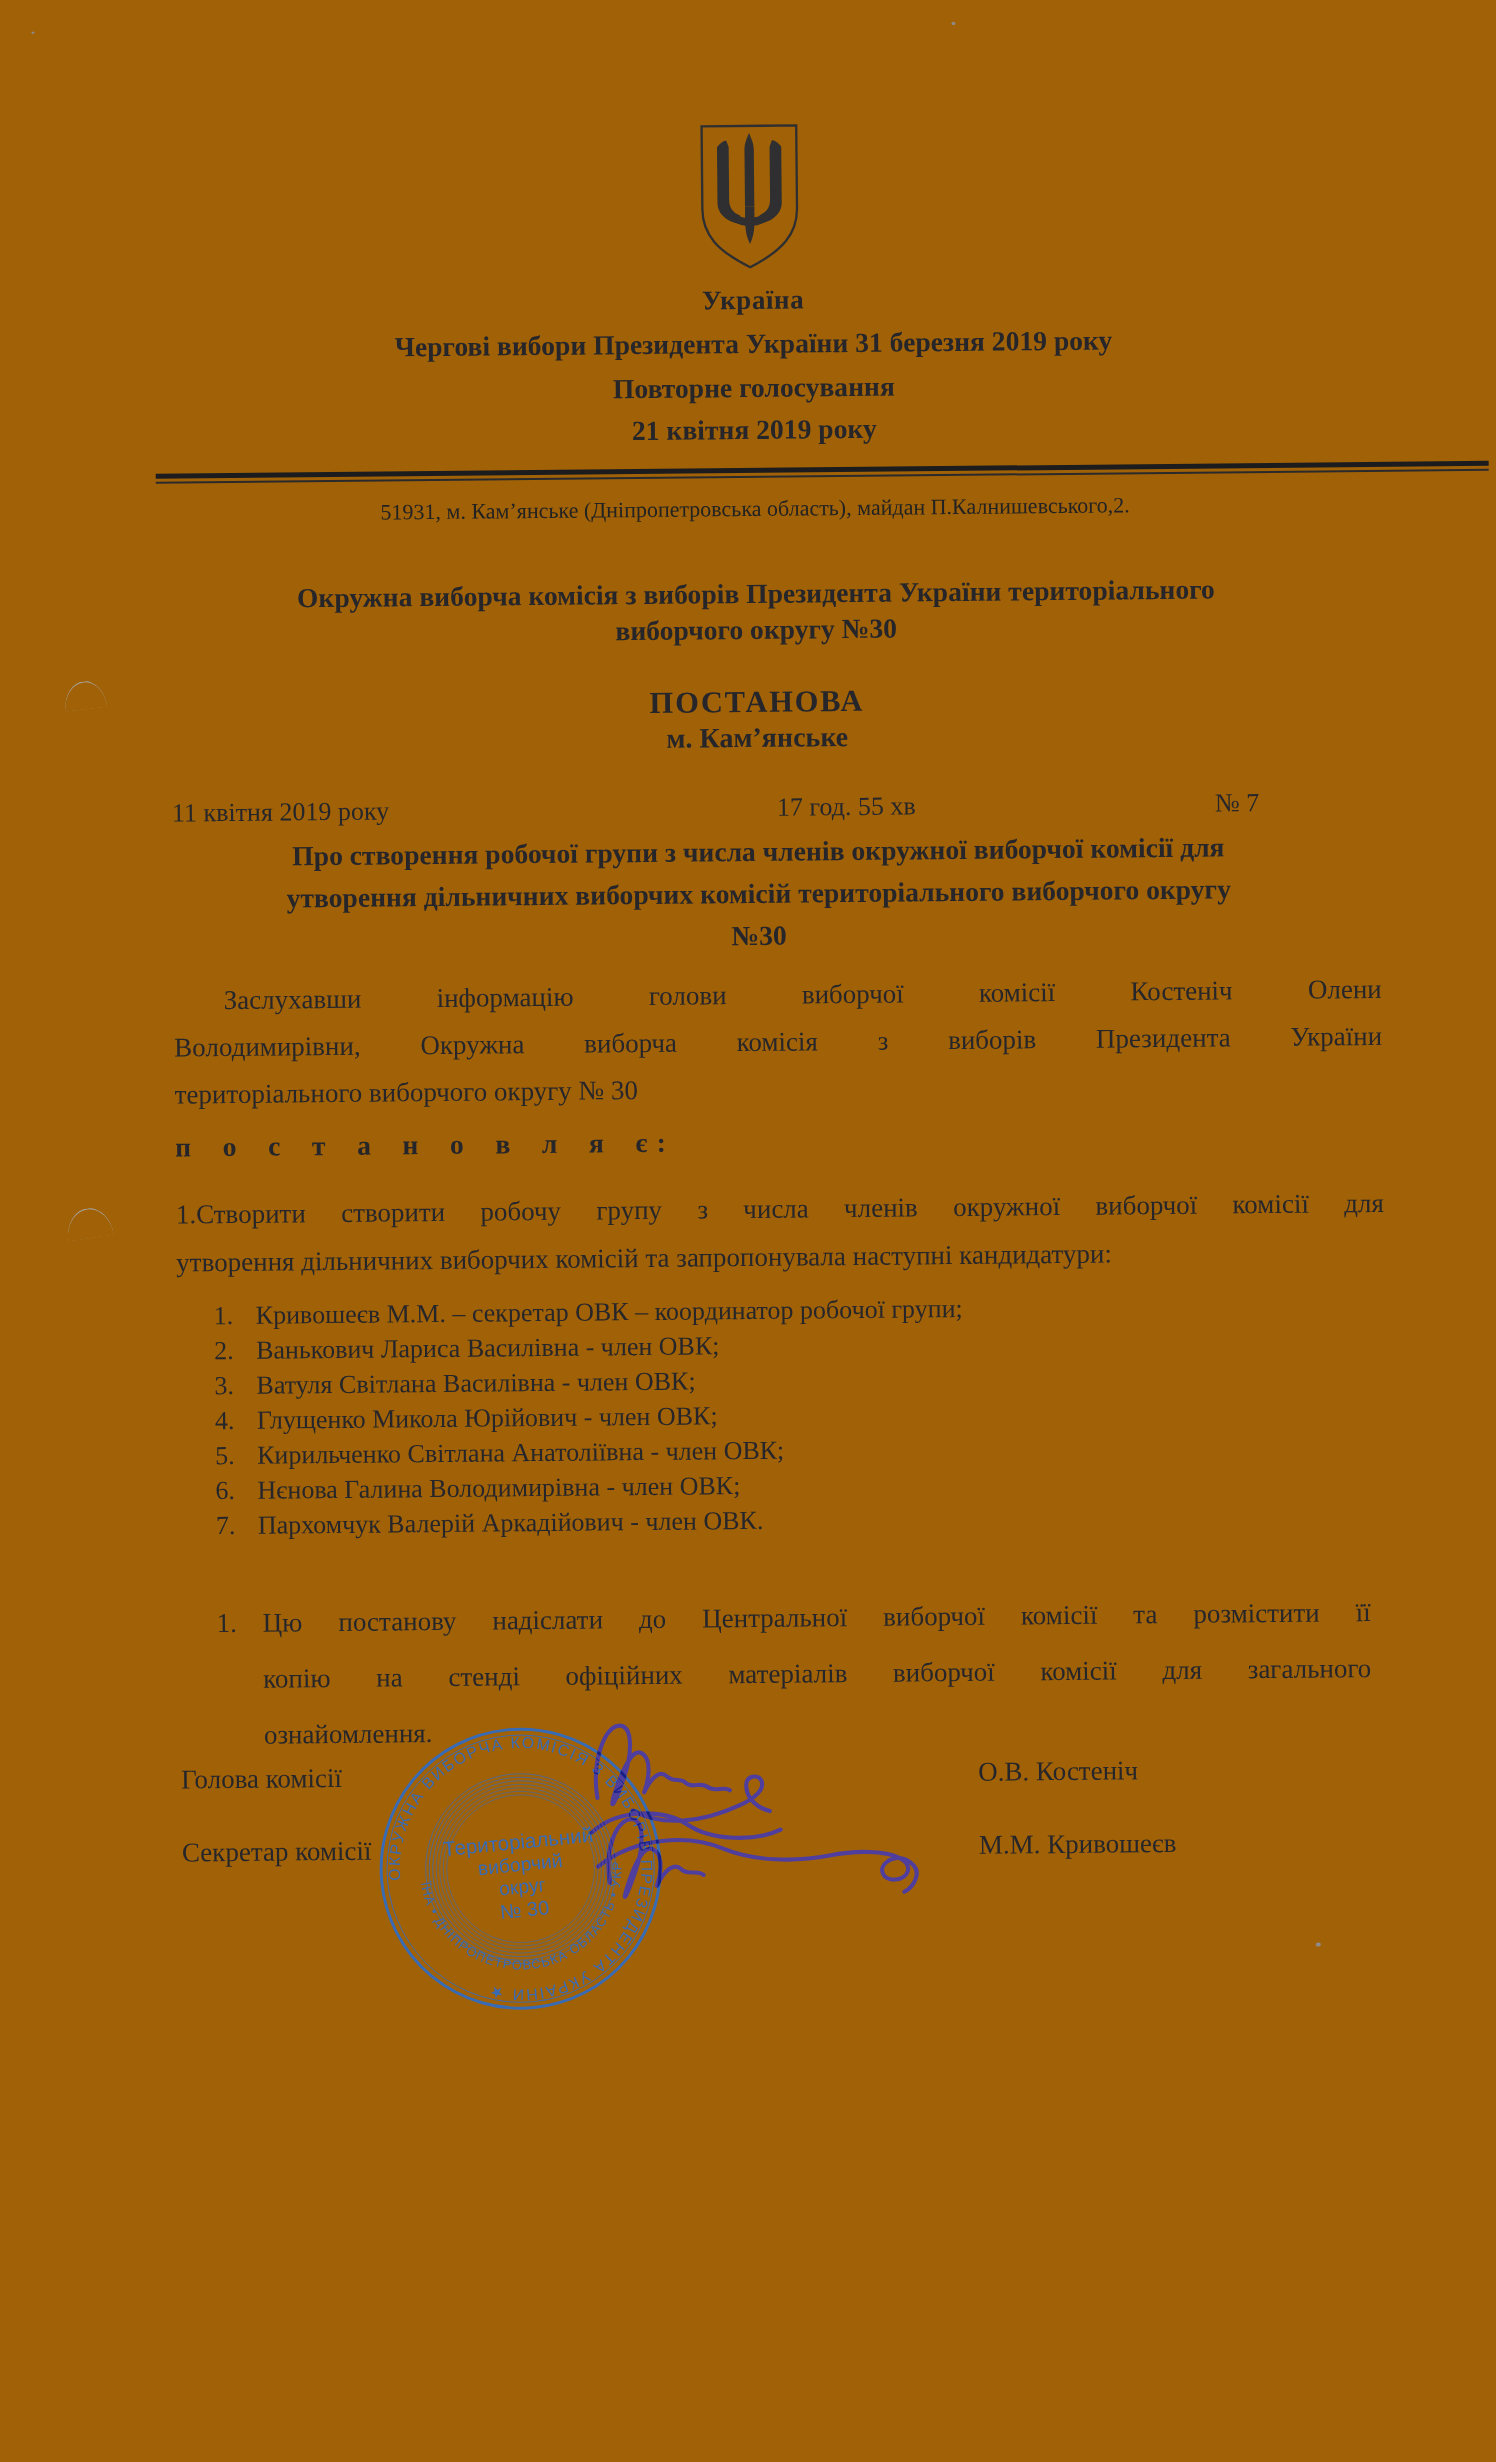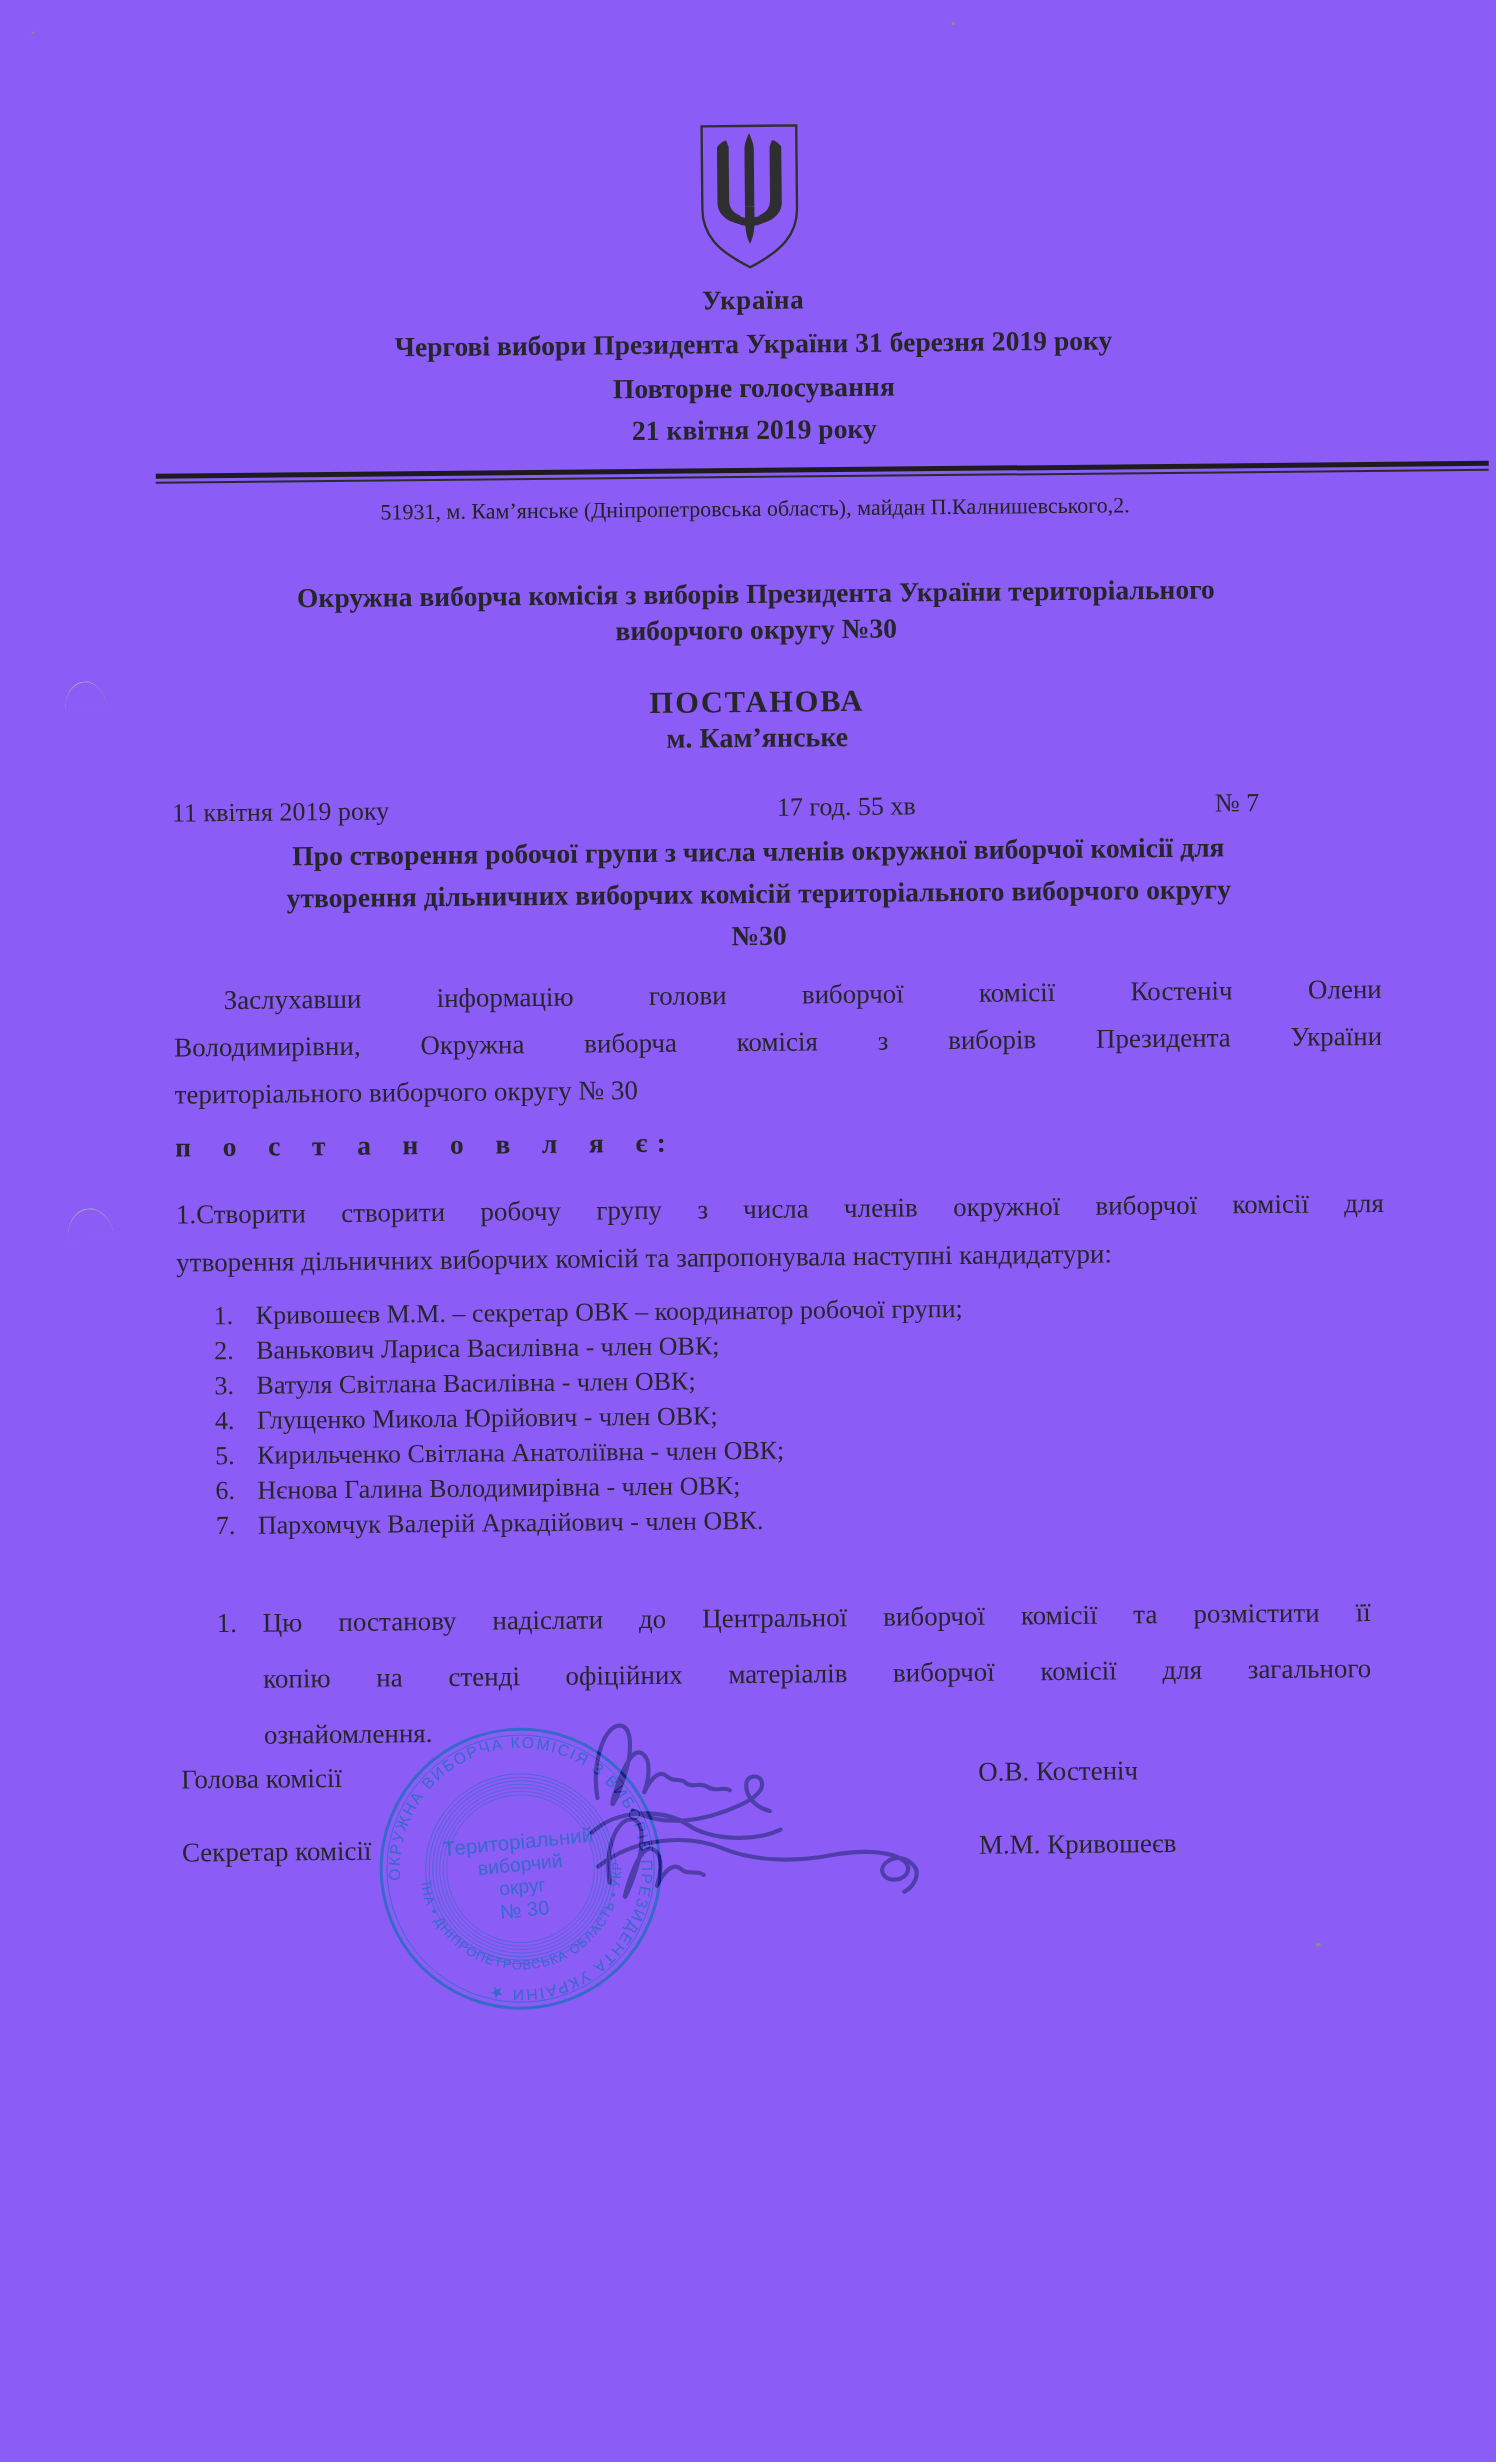--- a/index.html
+++ b/index.html
@@ -1,17 +1,17 @@
 <!DOCTYPE html>
 <html style="font-size:9.4px"><head>
 <meta charset="utf-8">
 <style>
   html,body{margin:0;padding:0;background:#ffffff;}
   .page{
-    position:relative;width:1496px;height:2462px;background:#8b5cf6;overflow:hidden;
+    position:relative;width:1496px;height:2462px;background:#a16207;overflow:hidden;
     font-family:"Liberation Serif","DejaVu Serif",serif;color:#26262a;
   }
   .skew{position:absolute;left:0;top:0;width:1496px;height:2462px;transform:rotate(-0.55deg);transform-origin:748px 1231px;}
   .abs{position:absolute;}
   .ctr{left:28px;width:1468px;text-align:center;}
   
   .emblem{left:704px;top:120px;width:111px;height:155px;}
   .country{top:285px;font-size:27px;font-weight:bold;letter-spacing:0.6px;}
   .hline1{top:328px;font-size:27.6px;font-weight:bold;}
   .hline2{top:372px;font-size:27.6px;font-weight:bold;}

